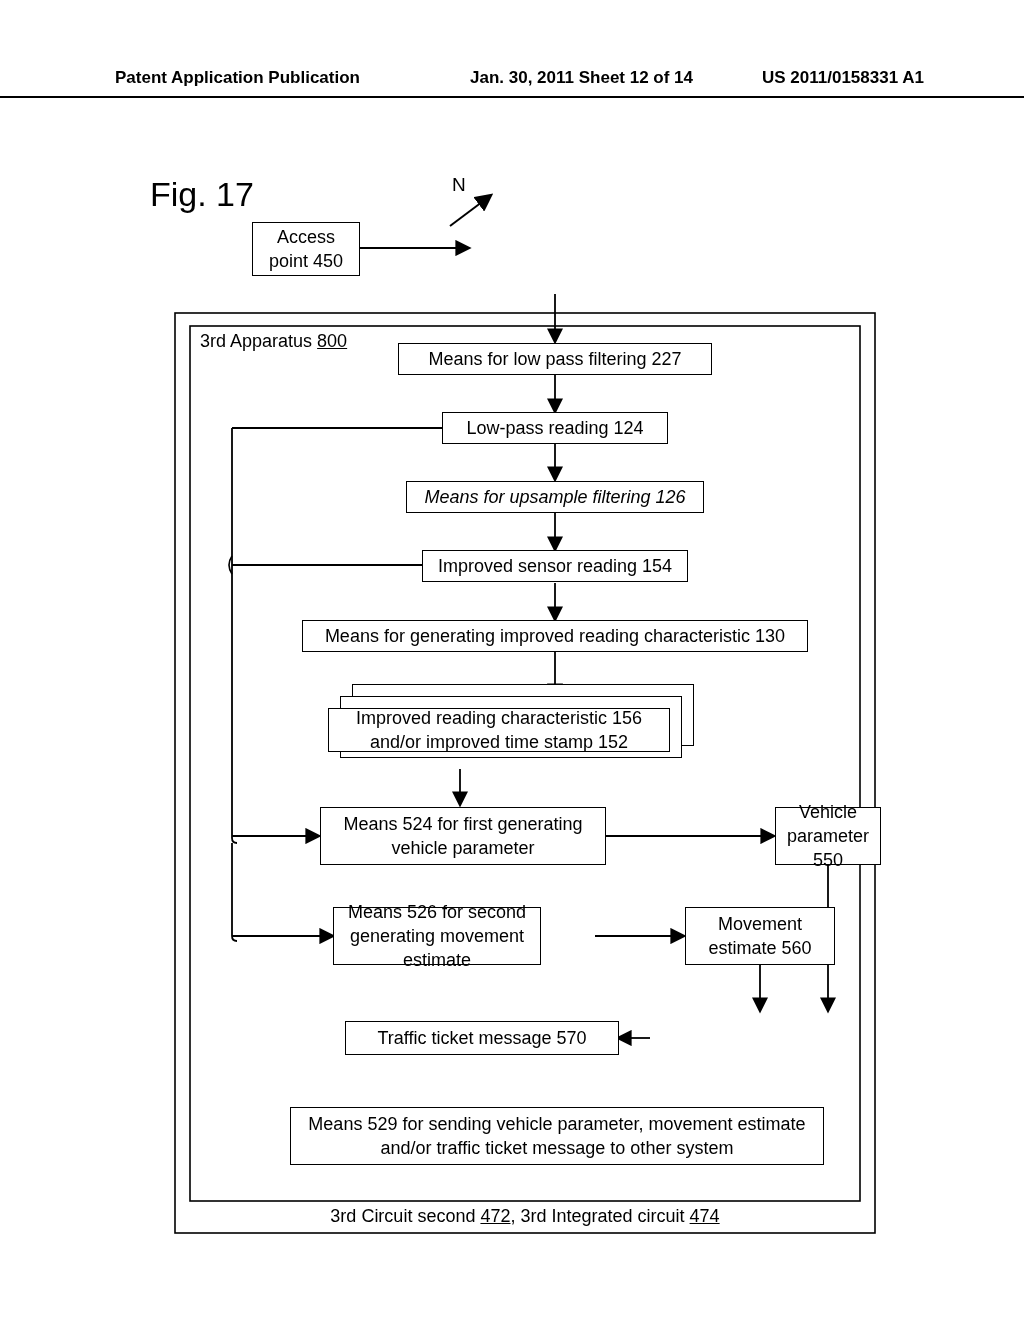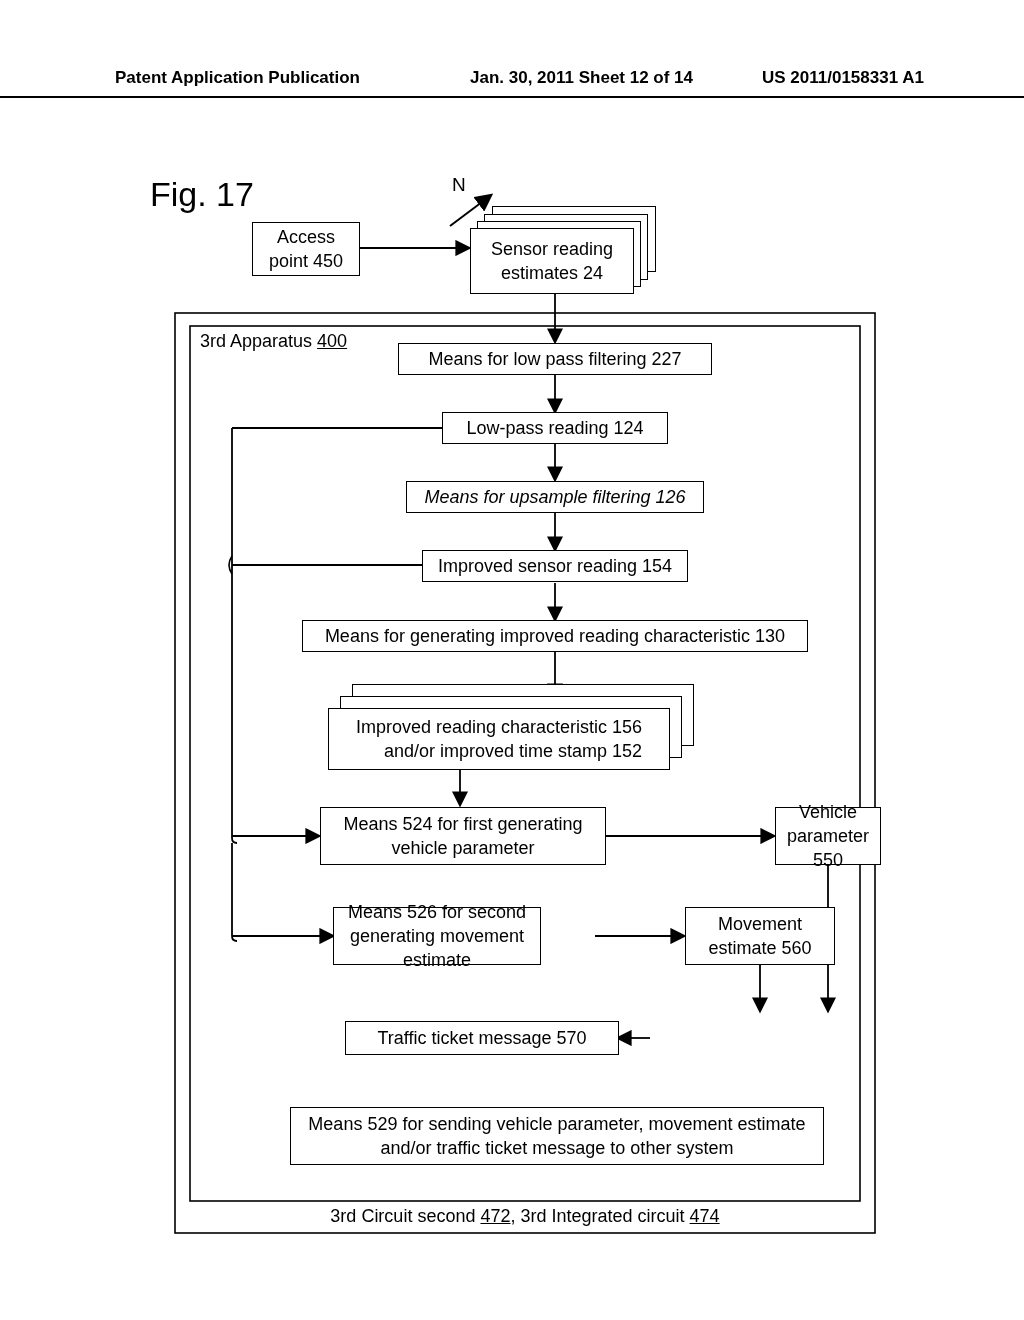--- a/index.html
+++ b/index.html
@@ -140,46 +140,39 @@
 
     <path d="M 232 458 Q 226 467 232 476" fill="none" stroke="#000" stroke-width="1.6"></path>
   </svg>
 
   <div class="fig-label" style="left:150px; top:77px;">Fig. 17</div>
   <div class="n-label" style="left:452px; top:76px;">N</div>
 
   <div class="box" style="left:252px; top:124px; width:108px; height:54px; white-space:pre-line;">Access
 point 450</div>
 
-  <div class="stack" style="left:470px; top:108px; width:186px; height:88px;">
-    <div class="layer" style="left:22px; top:0; width:164px; height:66px;"></div>
-    <div class="layer" style="left:14px; top:8px; width:164px; height:66px;"></div>
-    <div class="layer" style="left:7px; top:15px; width:164px; height:66px;"></div>
-    <div class="box" style="left:0; top:22px; width:164px; height:66px; white-space:pre-line;">Sensor reading
-estimates 24</div>
-  </div>
 
   <div class="apparatus-label" style="left:200px; top:233px;">
-    <span>3rd Apparatus </span><span class="underline">400</span>
+    <span>3rd Apparatus </span><span class="underline">800</span>
   </div>
 
   <div class="box" style="left:398px; top:245px; width:314px; height:32px;">Means for low pass filtering 227</div>
 
   <div class="box" style="left:442px; top:314px; width:226px; height:32px;">Low-pass reading 124</div>
 
   <div class="box" style="left:406px; top:383px; width:298px; height:32px;font-style:italic;">Means for upsample filtering 126</div>
 
   <div class="box" style="left:422px; top:452px; width:266px; height:32px;">Improved sensor reading 154</div>
 
   <div class="box" style="left:302px; top:522px; width:506px; height:32px;">Means for generating improved reading characteristic 130</div>
 
   <div class="stack" style="left:328px; top:586px; width:366px; height:86px;">
     <div class="layer" style="left:24px; top:0; width:342px; height:62px;"></div>
     <div class="layer" style="left:12px; top:12px; width:342px; height:62px;"></div>
-    <div class="box" style="left:0; top:24px; width:342px; height:62px; white-space:pre-line;text-align:right;">Improved reading characteristic 156
+    <div class="box" style="left:0; top:24px; width:342px; height:44px; white-space:pre-line;">Improved reading characteristic 156
 and/or improved time stamp 152</div>
   </div>
 
   <div class="box" style="left:320px; top:709px; width:286px; height:58px; white-space:pre-line;">Means 524 for first generating
 vehicle parameter</div>
 
   <div class="box" style="left:775px; top:709px; width:106px; height:58px; white-space:pre-line;">Vehicle
 parameter 550</div>
 
   <div class="box" style="left:333px; top:809px; width:208px; height:58px; white-space:pre-line;">Means 526 for second

